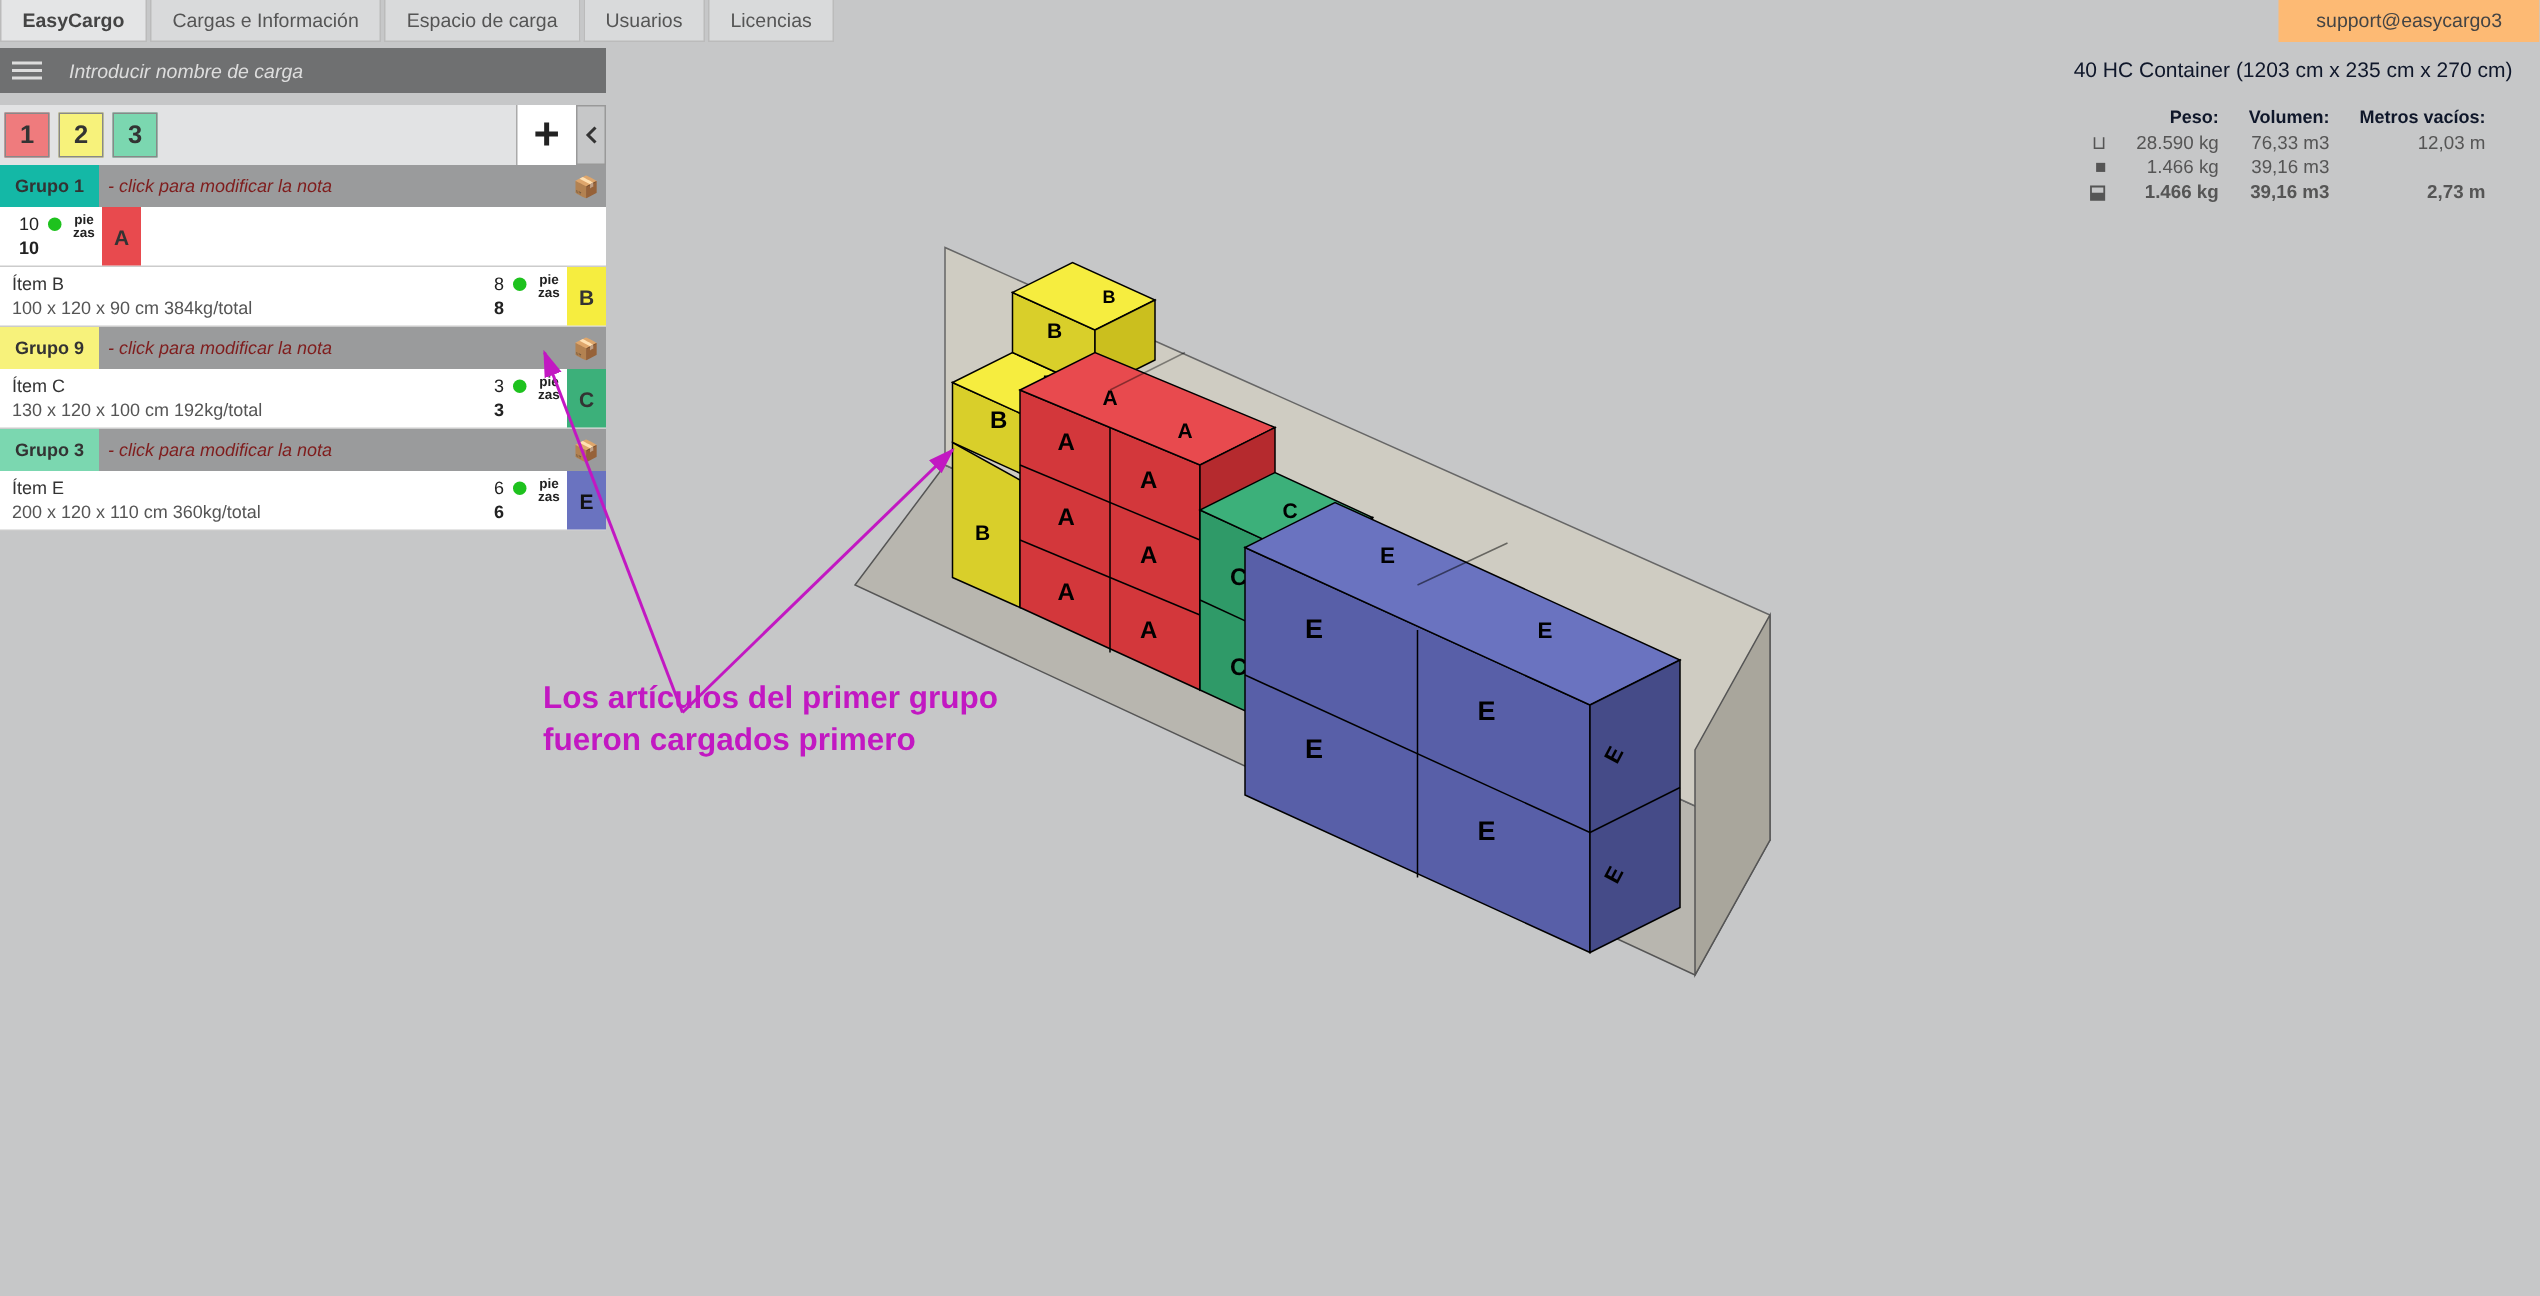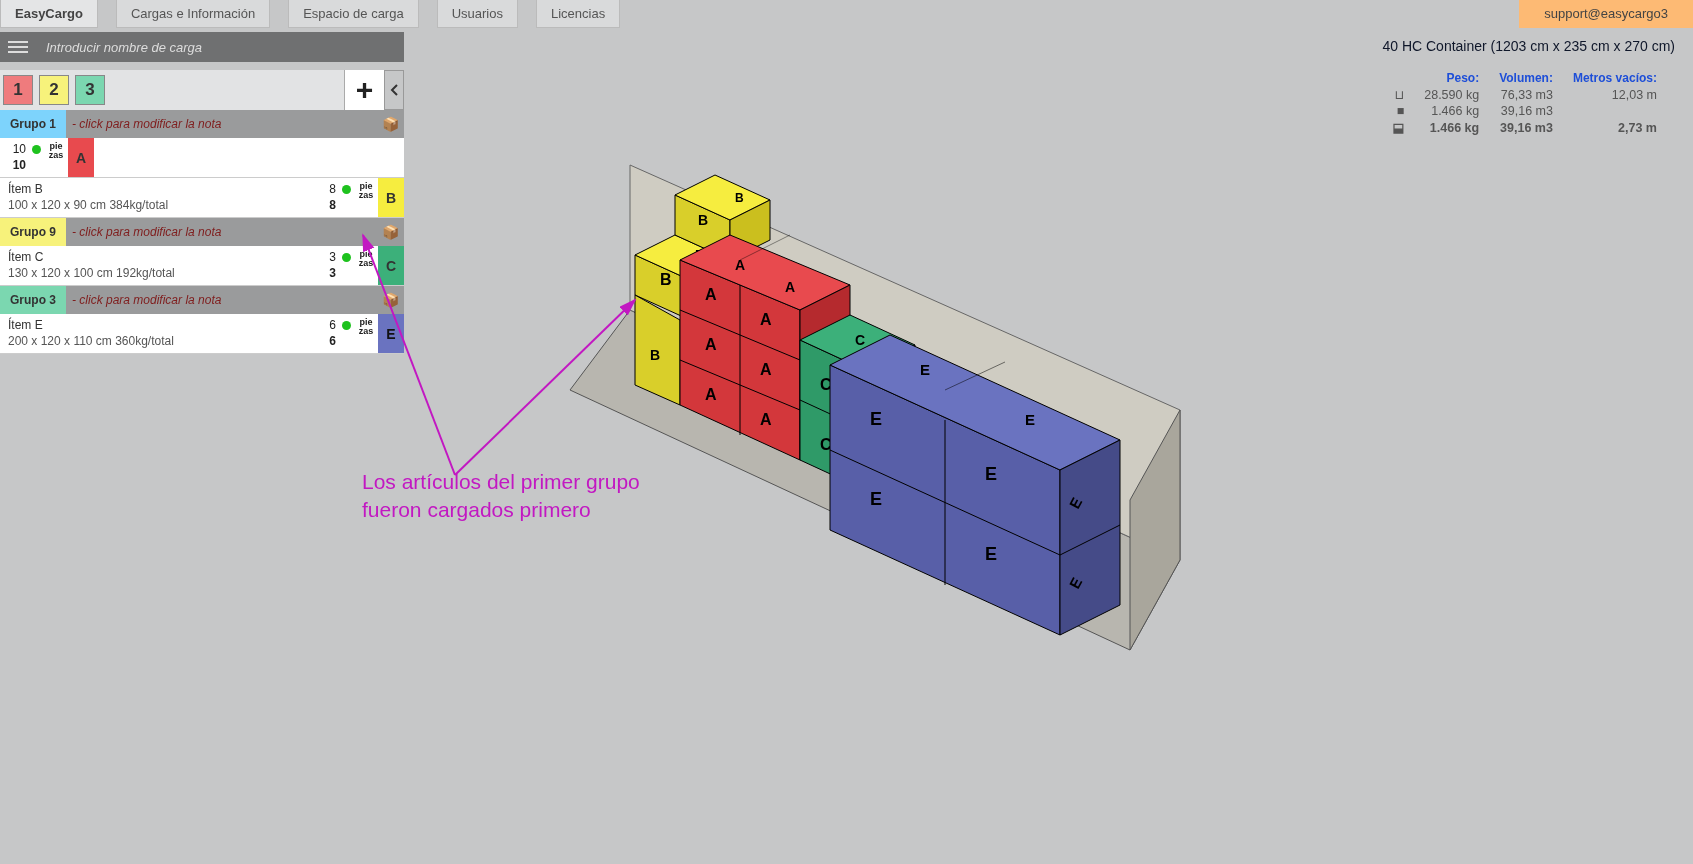--- a/index.html
+++ b/index.html
@@ -1,19 +1,19 @@
 <!DOCTYPE html>
 <html><head>
 <meta charset="utf-8">
 <style>
   * { box-sizing: border-box; margin: 0; padding: 0; font-family: Arial, Helvetica, sans-serif; }
   body { background: #c6c7c8; width: 1693px; height: 864px; overflow: hidden; position: relative; }
 
   
-  .topnav { height: 28px; background: #c6c7c8; display: flex; align-items: stretch; font-size: 13px; gap: 16px; }
+  .topnav { height: 28px; background: #c6c7c8; display: flex; align-items: stretch; font-size: 13px; }
   .topnav .nav-item { padding: 6px 14px; color: #555; background: #d9dadb; margin-right: 2px; cursor: pointer; border: 1px solid #bbb; border-top: none; }
   .topnav .nav-item.logo { background: #e4e5e6; font-weight: bold; color: #444; }
   .topnav .spacer { flex: 1; }
   .topnav .support { padding: 6px 25px; background: #fdba74; color: #444; text-align: center; }
 
   
   .left-panel { position: absolute; top: 32px; left: 0; width: 404px; }
   .name-row { display: flex; align-items: center; background: #6f7071; height: 30px; }
   .hamb { width: 36px; height: 30px; display: flex; flex-direction: column; justify-content: center; gap: 3px; padding: 0 8px; cursor: pointer; }
   .hamb span { height: 2px; background: #ddd; display: block; }
@@ -27,48 +27,48 @@
   .tab.c3 { background: #7bd7b0; }
   .tabs-flex { flex: 1; }
   .plus-btn { width: 40px; height: 40px; background: #fff; font-size: 30px; font-weight: bold; display: flex; align-items: center; justify-content: center; color: #222; cursor: pointer; border-left: 1px solid #aaa; }
   .collapse-btn { width: 20px; height: 40px; background: #c6c7c8; display: flex; align-items: center; justify-content: center; cursor: pointer; border: 1px solid #999; }
 
   
   .group-header { height: 28px; display: flex; align-items: center; background: #9a9b9c; font-size: 12px; color: #333; }
   .group-label { padding: 0 10px; font-weight: bold; height: 100%; display: flex; align-items: center; }
   .group-note { flex: 1; color: #7f1d1d; font-style: italic; padding-left: 6px; }
   .group-icon { width: 26px; color: #eee; text-align: center; font-size: 14px; }
-  .g1 .group-label { background: #7dd3fc; }
+  .g1 .group-label { background: #14b8a6; }
   .g2 .group-label { background: #f7f27b; }
   .g3 .group-label { background: #7bd7b0; }
 
   .item-row { display: flex; background: #fff; border-bottom: 1px solid #ccc; font-size: 12px; height: 40px; }
   .item-main { flex: 1; padding: 4px 8px; color: #333; line-height: 1.3; }
   .item-main .dims { color: #555; }
   .item-qty { width: 28px; text-align: right; padding: 4px 2px; font-size: 12px; color: #222; line-height: 1.3; }
   .item-dot { width: 16px; padding-top: 5px; text-align: center; }
   .dot { width: 9px; height: 9px; background: #1ec21e; border-radius: 50%; display: inline-block; }
   .item-unit { width: 24px; font-size: 9px; font-weight: bold; color: #222; padding: 4px 0; line-height: 1.0; text-align: center; }
   .item-color { width: 26px; display: flex; align-items: center; justify-content: center; font-weight: bold; font-size: 14px; color: #333; }
   .cA { background: #e84a4e; }
   .cB { background: #f6ed3f; }
   .cC { background: #3cb07a; }
   .cE { background: #6a73c0; color: #111; }
 
   
   .info-panel { position: absolute; top: 38px; right: 18px; text-align: right; font-size: 12.5px; color: #555; }
   .info-panel .title { font-weight: normal; color: #0f172a; font-size: 14px; margin-bottom: 16px; }
   .info-panel table { border-collapse: collapse; }
-  .info-panel th { font-weight: bold; color: #1d4ed8; padding: 1px 10px; text-align: right; font-size: 12px;}
+  .info-panel th { font-weight: bold; color: #0f172a; padding: 1px 10px; text-align: right; font-size: 12px;}
   .info-panel td { padding: 1px 10px; text-align: right; }
   .info-panel .bold td { font-weight: bold; }
   .ic { width: 18px; text-align: center; color: #555; }
 
   
-  .annotation { position: absolute; left: 362px; top: 468px; color: #c218c2; font-weight: normal; font-size: 21px; line-height: 1.35; }
+  .annotation { position: absolute; left: 362px; top: 452px; color: #c218c2; font-weight: bold; font-size: 21px; line-height: 1.35; }
 
   
   .viz { position: absolute; left: 360px; top: 70px; width: 1200px; height: 750px; }
 
   .arrow-svg { position: absolute; left: 355px; top: 180px; pointer-events:none; }
 </style>
 </head>
 <body>
 
 <div class="topnav">

